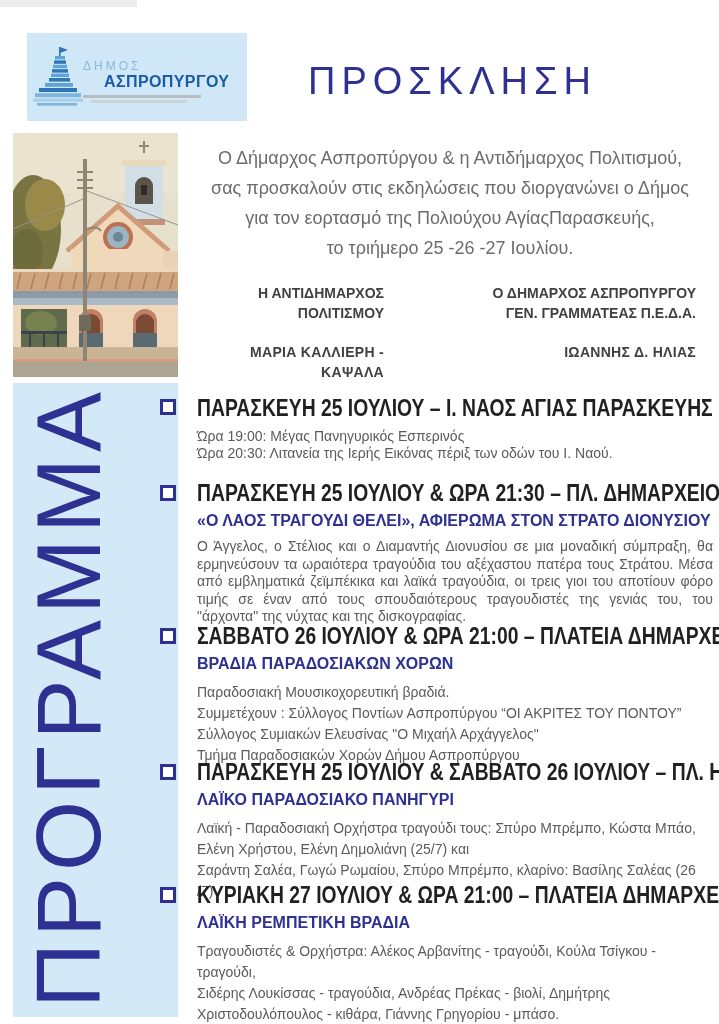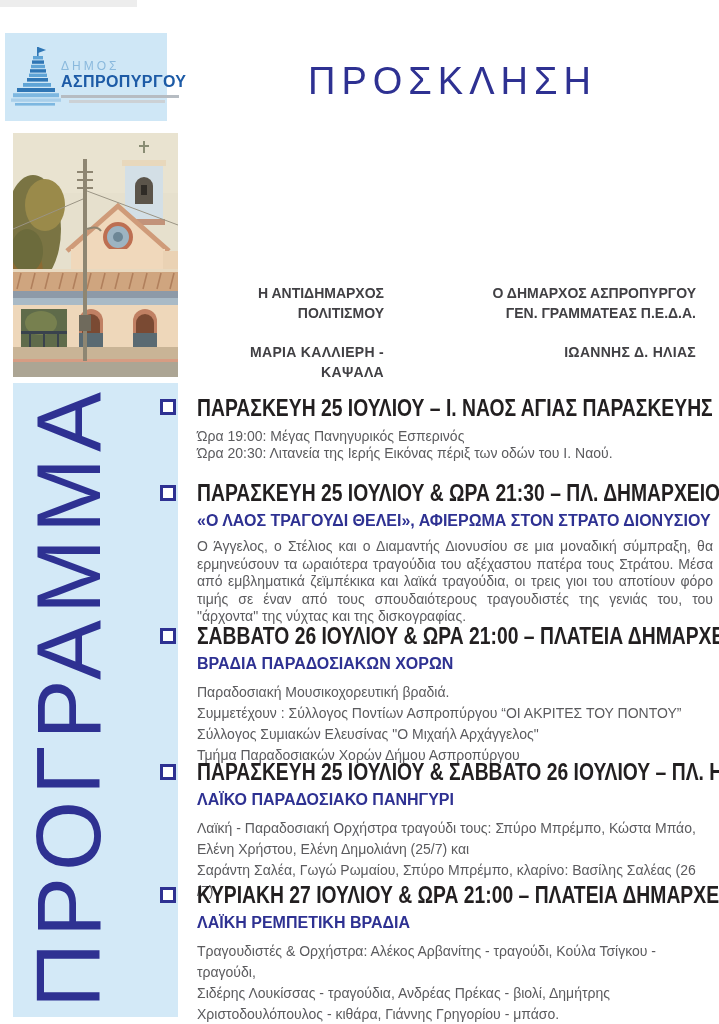--- a/index.html
+++ b/index.html
@@ -2,25 +2,25 @@
 <html><head>
 <meta charset="utf-8">
 <style>
   html,body{margin:0;padding:0;background:#fff;}
   .page{position:relative;width:719px;height:1024px;background:#ffffff;overflow:hidden;
         font-family:"Liberation Sans", sans-serif;}
 
   .scan-artifact{position:absolute;left:0;top:0;width:137px;height:7px;background:#ededed;}
 
   
-  .logo-box{position:absolute;left:5px;top:33px;width:162px;height:88px;background:#cfe7f6;}
+  .logo-box{position:absolute;left:27px;top:33px;width:188px;height:88px;background:#cfe7f6;padding-left:32px;}
   .logo-tower{position:absolute;left:6px;top:12px;}
   .logo-text{position:absolute;left:56px;top:26px;}
   .logo-line1{font-size:12px;color:#8ab9dd;letter-spacing:3px;line-height:14px;}
-  .logo-line2{font-size:16px;font-weight:bold;color:#1d5ba6;letter-spacing:.4px;line-height:18px;}
+  .logo-line2{font-size:16px;font-weight:bold;color:#1d5ba6;letter-spacing:.4px;line-height:18px;margin-left:21px;}
   .logo-bars{margin-top:4px;}
   .logo-bar1{width:118px;height:3px;background:#b6bcc2;}
   .logo-bar2{width:96px;height:3px;background:#ccd1d5;margin-top:2px;margin-left:8px;}
 
   
   .title{position:absolute;left:308px;top:60px;margin:0;font-size:38px;font-weight:400;
          color:#2e3192;letter-spacing:6px;white-space:nowrap;}
 
   
   .church{position:absolute;left:13px;top:133px;width:165px;height:244px;}
@@ -158,20 +158,26 @@
       <rect x="64" y="38" width="16" height="2" fill="#8e8672"></rect>
       <rect x="64" y="46" width="16" height="2" fill="#8e8672"></rect>
       <rect x="64" y="54" width="16" height="2" fill="#8e8672"></rect>
       <line x1="74" y1="58" x2="165" y2="92" stroke="#9a9484" stroke-width="1"></line>
       <line x1="70" y1="66" x2="0" y2="96" stroke="#9a9484" stroke-width="1"></line>
       <path d="M74,96 q10,-4 14,2" fill="none" stroke="#8e8672" stroke-width="2"></path>
       <rect x="66" y="182" width="12" height="16" fill="#6f6a5c"></rect>
     </svg>
   </div>
 
+  <div class="invite">
+    <div>Ο Δήμαρχος Ασπροπύργου &amp; η Αντιδήμαρχος Πολιτισμού,</div>
+    <div>σας προσκαλούν στις εκδηλώσεις που διοργανώνει ο Δήμος</div>
+    <div>για τον εορτασμό της Πολιούχου ΑγίαςΠαρασκευής,</div>
+    <div>το τριήμερο 25 -26 -27 Ιουλίου.</div>
+  </div>
 
   <div class="sig sig-left">
     <div>Η  ΑΝΤΙΔΗΜΑΡΧΟΣ</div>
     <div>ΠΟΛΙΤΙΣΜΟΥ</div>
     <div class="name">ΜΑΡΙΑ ΚΑΛΛΙΕΡΗ - ΚΑΨΑΛΑ</div>
   </div>
   <div class="sig sig-right">
     <div>Ο ΔΗΜΑΡΧΟΣ ΑΣΠΡΟΠΥΡΓΟΥ</div>
     <div>ΓΕΝ. ΓΡΑΜΜΑΤΕΑΣ Π.Ε.Δ.Α.</div>
     <div class="name">ΙΩΑΝΝΗΣ Δ. ΗΛΙΑΣ</div>

